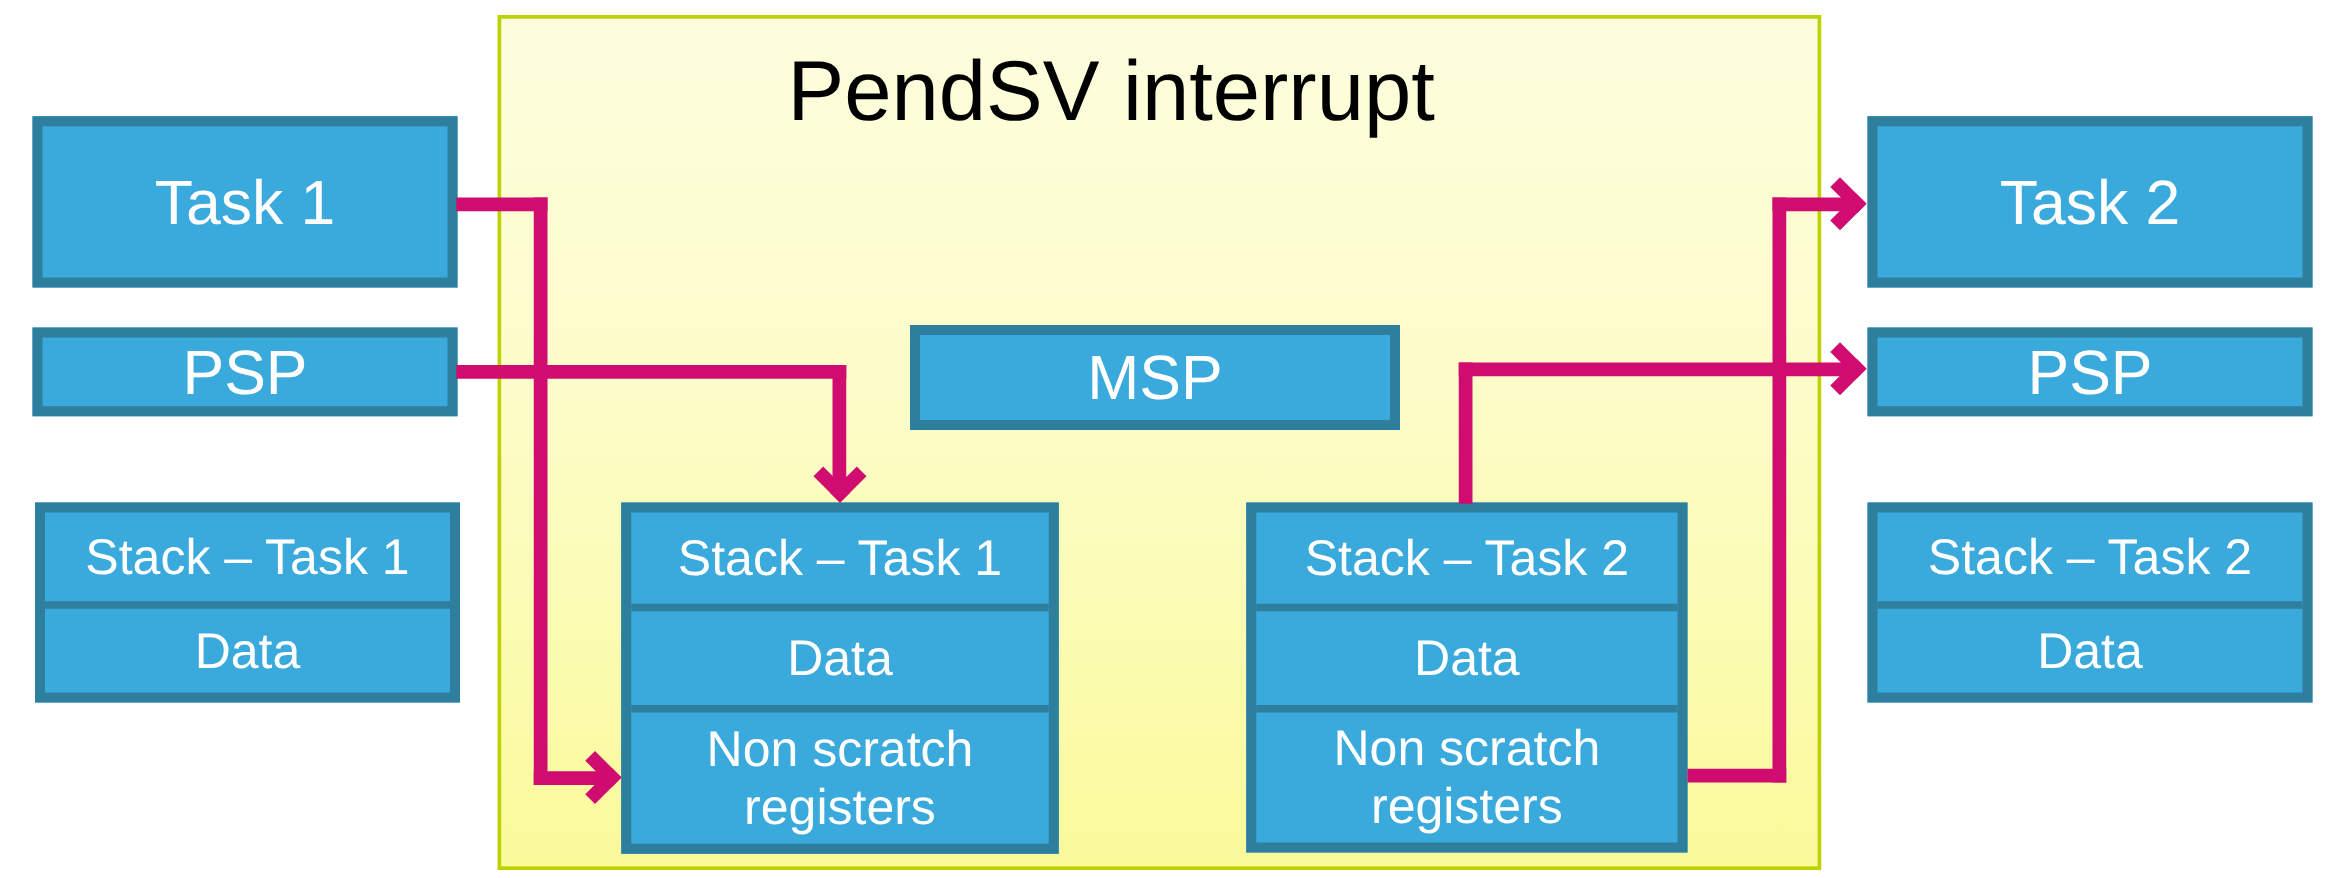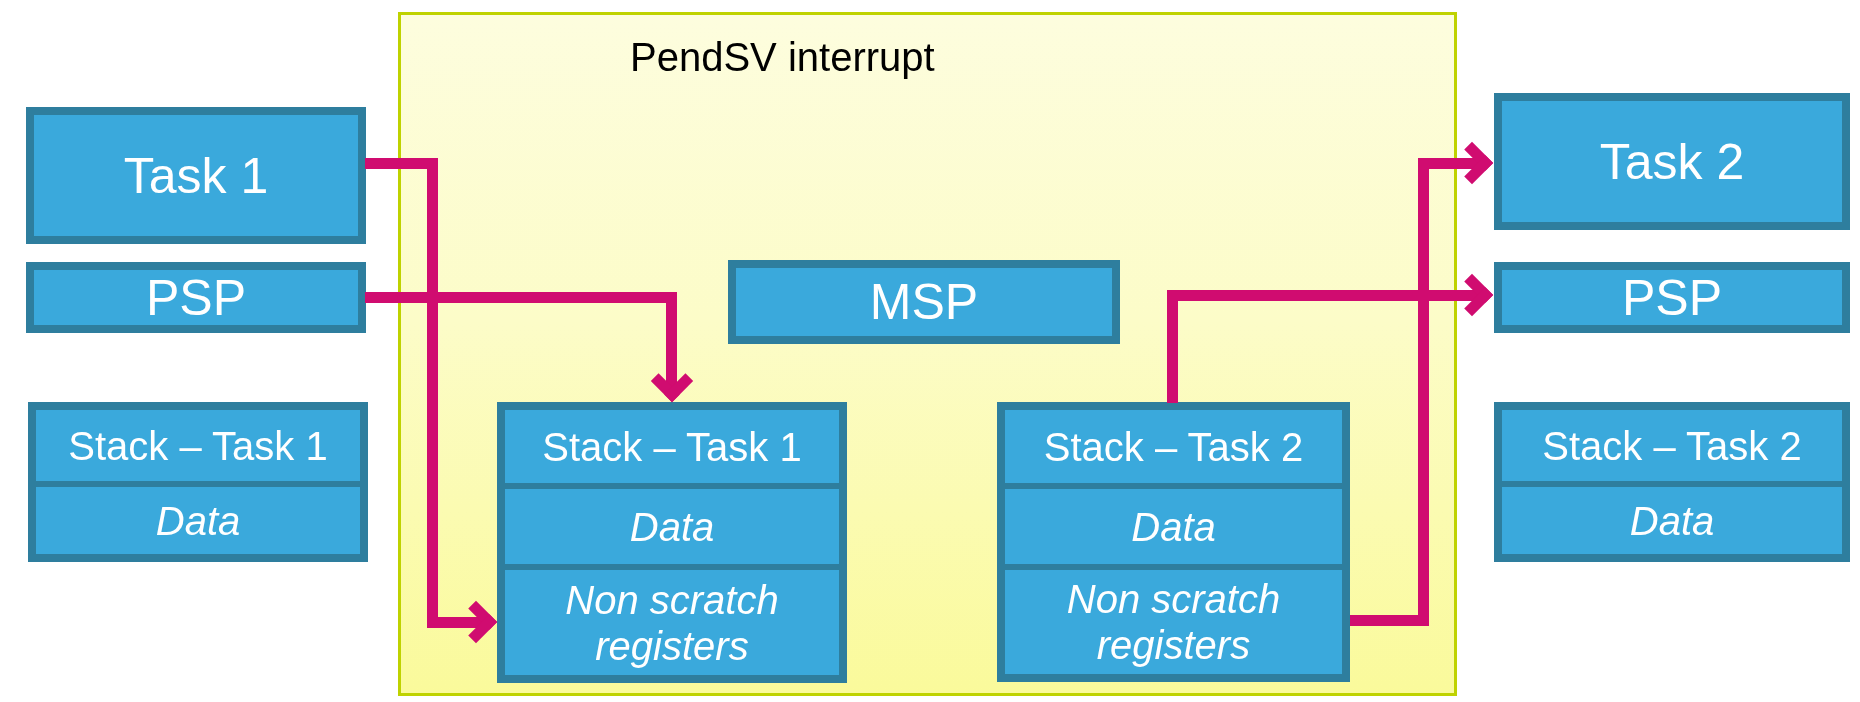--- a/index.html
+++ b/index.html
@@ -11,55 +11,55 @@
   
   .panel {
     position:absolute; left:398px; top:12px; width:1059px; height:684px;
     box-sizing:border-box;
     border:3px solid var(--panel-border);
     background:linear-gradient(to bottom, var(--panel-top) 0%, var(--panel-mid) 45%, var(--panel-bottom) 100%);
     z-index:1;
   }
   .panel-title {
     position:absolute; left:229px; top:18px;
-    font-size:40px; line-height:1.2; color:var(--title-color);
+    font-size:68px; line-height:1.2; color:var(--title-color);
     white-space:nowrap; z-index:2;
   }
   
   .bluebox {
     position:absolute; box-sizing:border-box;
     background:var(--blue);
     border:8px solid var(--blue-border);
     color:var(--box-text);
     display:flex; align-items:center; justify-content:center;
     text-align:center; z-index:2;
   }
   .big { font-size:50px; }
   .stackbox { flex-direction:column; align-items:stretch; justify-content:flex-start; padding:0; }
   .stackbox .cell {
     box-sizing:border-box; display:flex; align-items:center; justify-content:center;
     font-size:40px; line-height:1.15; text-align:center;
   }
-  .stackbox .cell + .cell { border-top:6px solid var(--blue-border);font-style:italic; }
+  .stackbox .cell + .cell { border-top:6px solid var(--blue-border); }
   
   .seg { position:absolute; background:var(--magenta); z-index:3; }
   .head { position:absolute; box-sizing:border-box; width:30px; height:30px; z-index:3; }
   .head-right { border-top:11px solid var(--magenta); border-right:11px solid var(--magenta); transform:rotate(45deg); }
   .head-down  { border-right:11px solid var(--magenta); border-bottom:11px solid var(--magenta); transform:rotate(45deg); }
 </style>
 </head>
 <body>
 
 <div class="canvas">
 
   <div class="panel">
     <div class="panel-title">PendSV interrupt</div>
   </div>
 
-  <div class="bluebox big" style="left:26px; top:107px; width:340px; height:137px;">
+  <div class="bluebox big" style="left:26px; top:93px; width:340px; height:137px;">
     <span>Task 1</span>
   </div>
   <div class="bluebox big" style="left:26px; top:262px; width:340px; height:71px;">
     <span>PSP</span>
   </div>
   <div class="bluebox stackbox" style="left:28px; top:402px; width:340px; height:160px;">
     <div class="cell" style="height:71px;">Stack – Task 1</div>
     <div class="cell" style="flex:1;">Data</div>
   </div>
 

